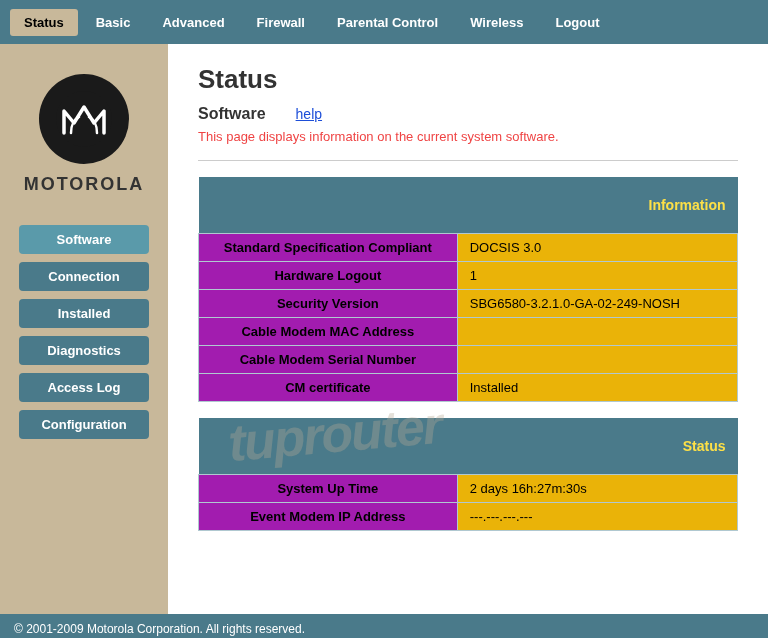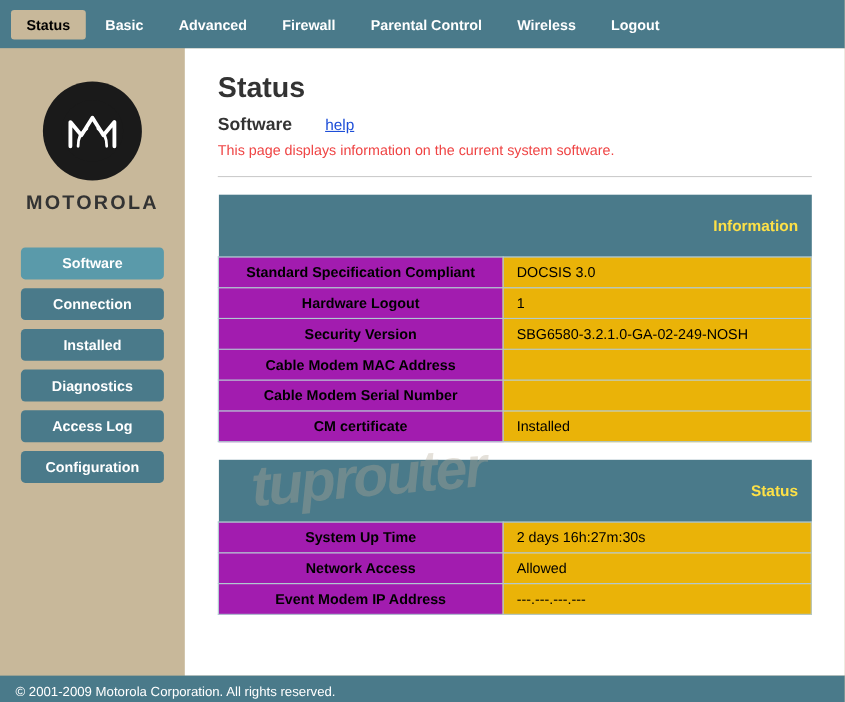--- a/index.html
+++ b/index.html
@@ -272,24 +272,20 @@
         <tr>
           <th colspan="2">Status</th>
         </tr>
       </thead>
       <tbody id="status-table-body">
       <tr>
             <td>System Up Time</td>
             <td>2 days 16h:27m:30s</td>
           </tr>
           <tr>
-            <td>Network Access</td>
-            <td>Allowed</td>
-          </tr>
-          <tr>
             <td>Event Modem IP Address</td>
             <td>---.---.---.---</td>
           </tr>
         </tbody>
     </table>
 
     <div id="watermark">tuprouter</div>
   </div>
 </div>
 

